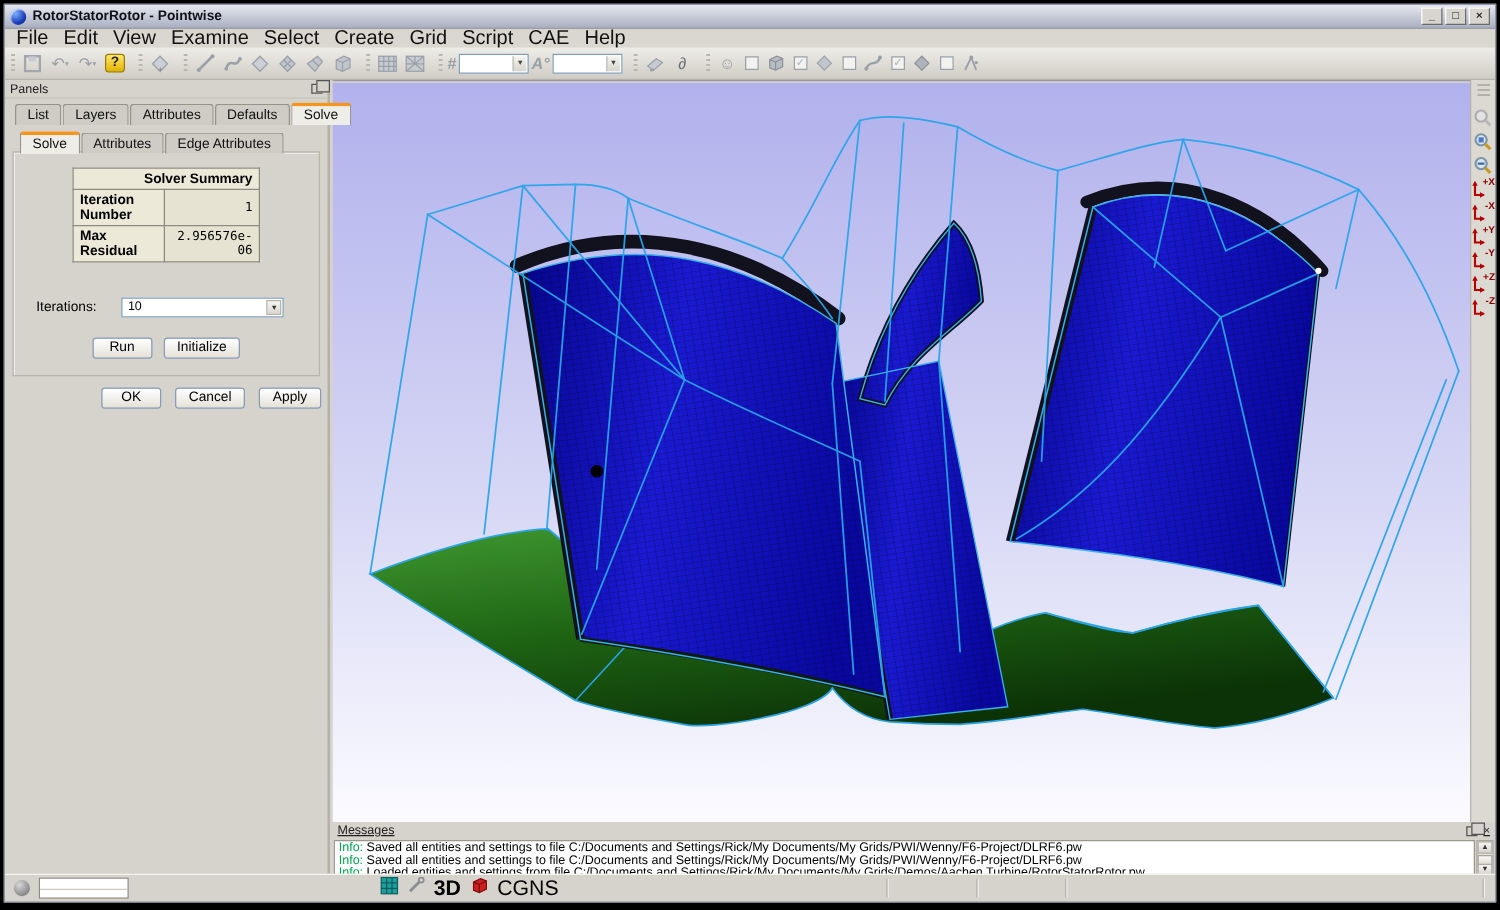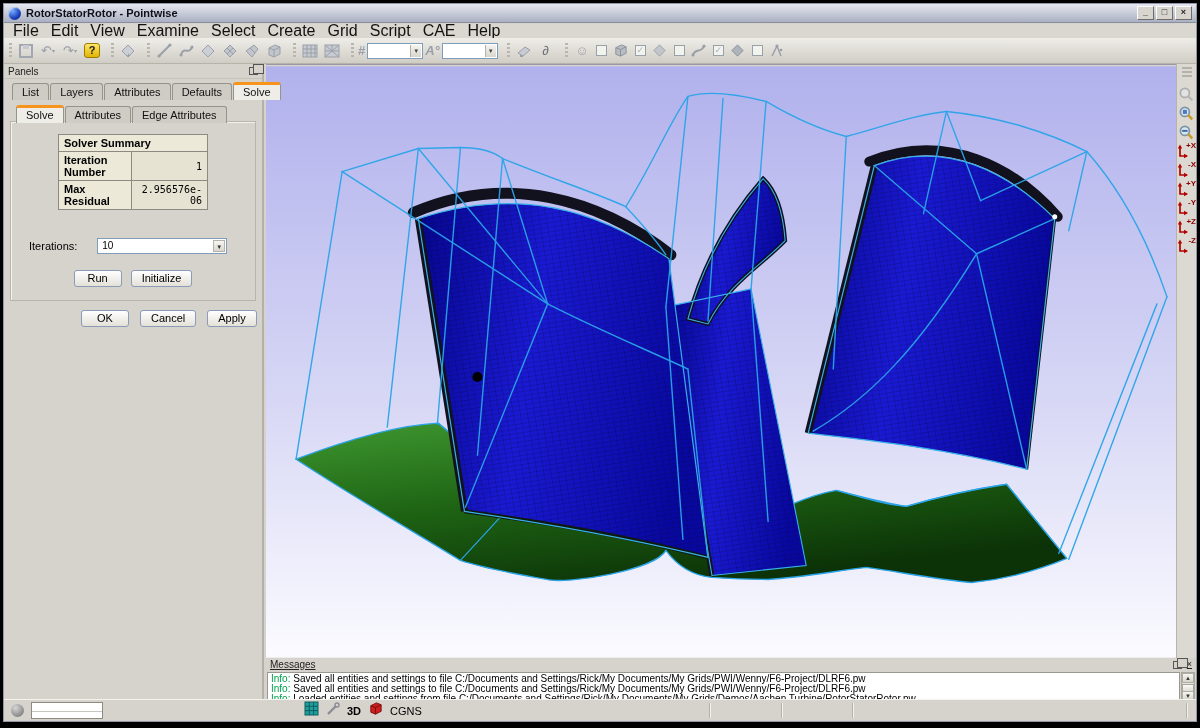--- a/index.html
+++ b/index.html
@@ -36,21 +36,21 @@
   .float-ico { margin-left:auto; width:9px; height:8px; border:1px solid #555; position:relative; background:#d6d3cc; }
   .float-ico::before { content:""; position:absolute; top:-4px; left:3px; width:9px; height:8px; border:1px solid #555; background:#d6d3cc; }
   .tabrow { position:absolute; left:8px; display:flex; align-items:flex-end; }
   .tabrow1 { top:18px; }
   .tabrow2 { top:41px; left:12px; z-index:2; }
   .tab { font-size:11px; padding:2px 9px 2px; background:#cfccc5; border:1px solid #96938b; border-bottom:none; border-radius:3px 3px 0 0; margin-right:1px; color:#111; }
   .tab.active { background:#eeede8; border-top:3px solid #f7941d; padding-top:1px; position:relative; z-index:3; }
   .cardframe { position:absolute; left:6px; right:6px; top:57px; height:180px; border:1px solid #b8b5ae; box-shadow:inset 1px 1px 0 #f2f1ec; background:#d6d3cc; }
   table.sstable { width:150px; margin:12px auto 0; border-collapse:collapse; background:#ece9d8; font-size:11px; }
   table.sstable td { border:1px solid #8d8a82; padding:2px 5px; color:#000; }
-  td.sshead { font-weight:bold; text-align:left; }
+  td.sshead { font-weight:bold; text-align:right; }
   td.sslabel { font-weight:bold; }
   td.ssval { font-family:"DejaVu Sans Mono",monospace; font-size:10px; text-align:right; background:#e6e3d2; }
   .iterrow { position:absolute; left:18px; top:116px; display:flex; align-items:center; font-size:11px; color:#000; }
   .itercombo { margin-left:20px; width:130px; height:16px; background:#fff; border:1px solid #7f9db9; font-size:10px; padding:1px 16px 1px 4px; position:relative; }
   .itercombo .dd { position:absolute; right:1px; top:1px; bottom:1px; width:12px; background:linear-gradient(#f7f6f2,#d9d6ce); border:1px solid #b5b2aa; font-size:6px; color:#333; text-align:center; line-height:12px; }
   .runrow { position:absolute; left:0; right:0; top:148px; display:flex; justify-content:center; gap:9px; }
   .xpbtn { min-width:48px; height:17px; font-size:11px; color:#000; background:linear-gradient(#ffffff,#e4e1d8); border:1px solid #8a9cb8; border-radius:3px; text-align:center; line-height:15px; padding:0 10px; }
   .footerrow { position:absolute; left:44px; top:246px; display:flex; gap:11px;padding-left:33px; }
 
   
@@ -77,21 +77,21 @@
   .sb-btn.dn { position:absolute; bottom:0; left:0; right:0; }
   .sb-btn.up { position:absolute; top:0; left:0; right:0; }
   .sb-thumb { position:absolute; left:0; right:0; top:11px; height:9px; background:linear-gradient(#fbfaf8,#d9d6ce); border:1px solid #a8a59d; }
 
   
   .statusbar { position:absolute; left:0; right:0; bottom:0; height:22px; background:#d6d3cc; border-top:1px solid #f4f3ee; display:flex; align-items:center; padding:0 7px; }
   .led { width:13px; height:13px; border-radius:50%; background:radial-gradient(circle at 35% 30%, #d6d6d6, #8a8a8a 70%, #6e6e6e); }
   .sb-field { margin-left:7px; width:72px; height:17px; background:#fff; border:1px solid #8d8a82; position:relative; }
   .sb-field::after { content:""; position:absolute; left:0; right:0; top:8px; height:1px; background:#c9c6be; }
   .sb-icons { position:absolute; left:300px; display:flex; align-items:center; gap:7px; }
-  .sb-txt { font-size:11px; font-weight:bold; color:#000; }
+  .sb-txt { font-size:17px; font-weight:bold; color:#000; }
   .sb-txt.plain { font-weight:normal; }
   .sb-sep { position:absolute; top:3px; bottom:3px; width:2px; border-left:1px solid #b5b2aa; border-right:1px solid #f2f1ec; }
 </style>
 </head>
 <body>
 
 <div class="win">
 
   <div class="titlebar">
     <span class="app-icon"></span>

